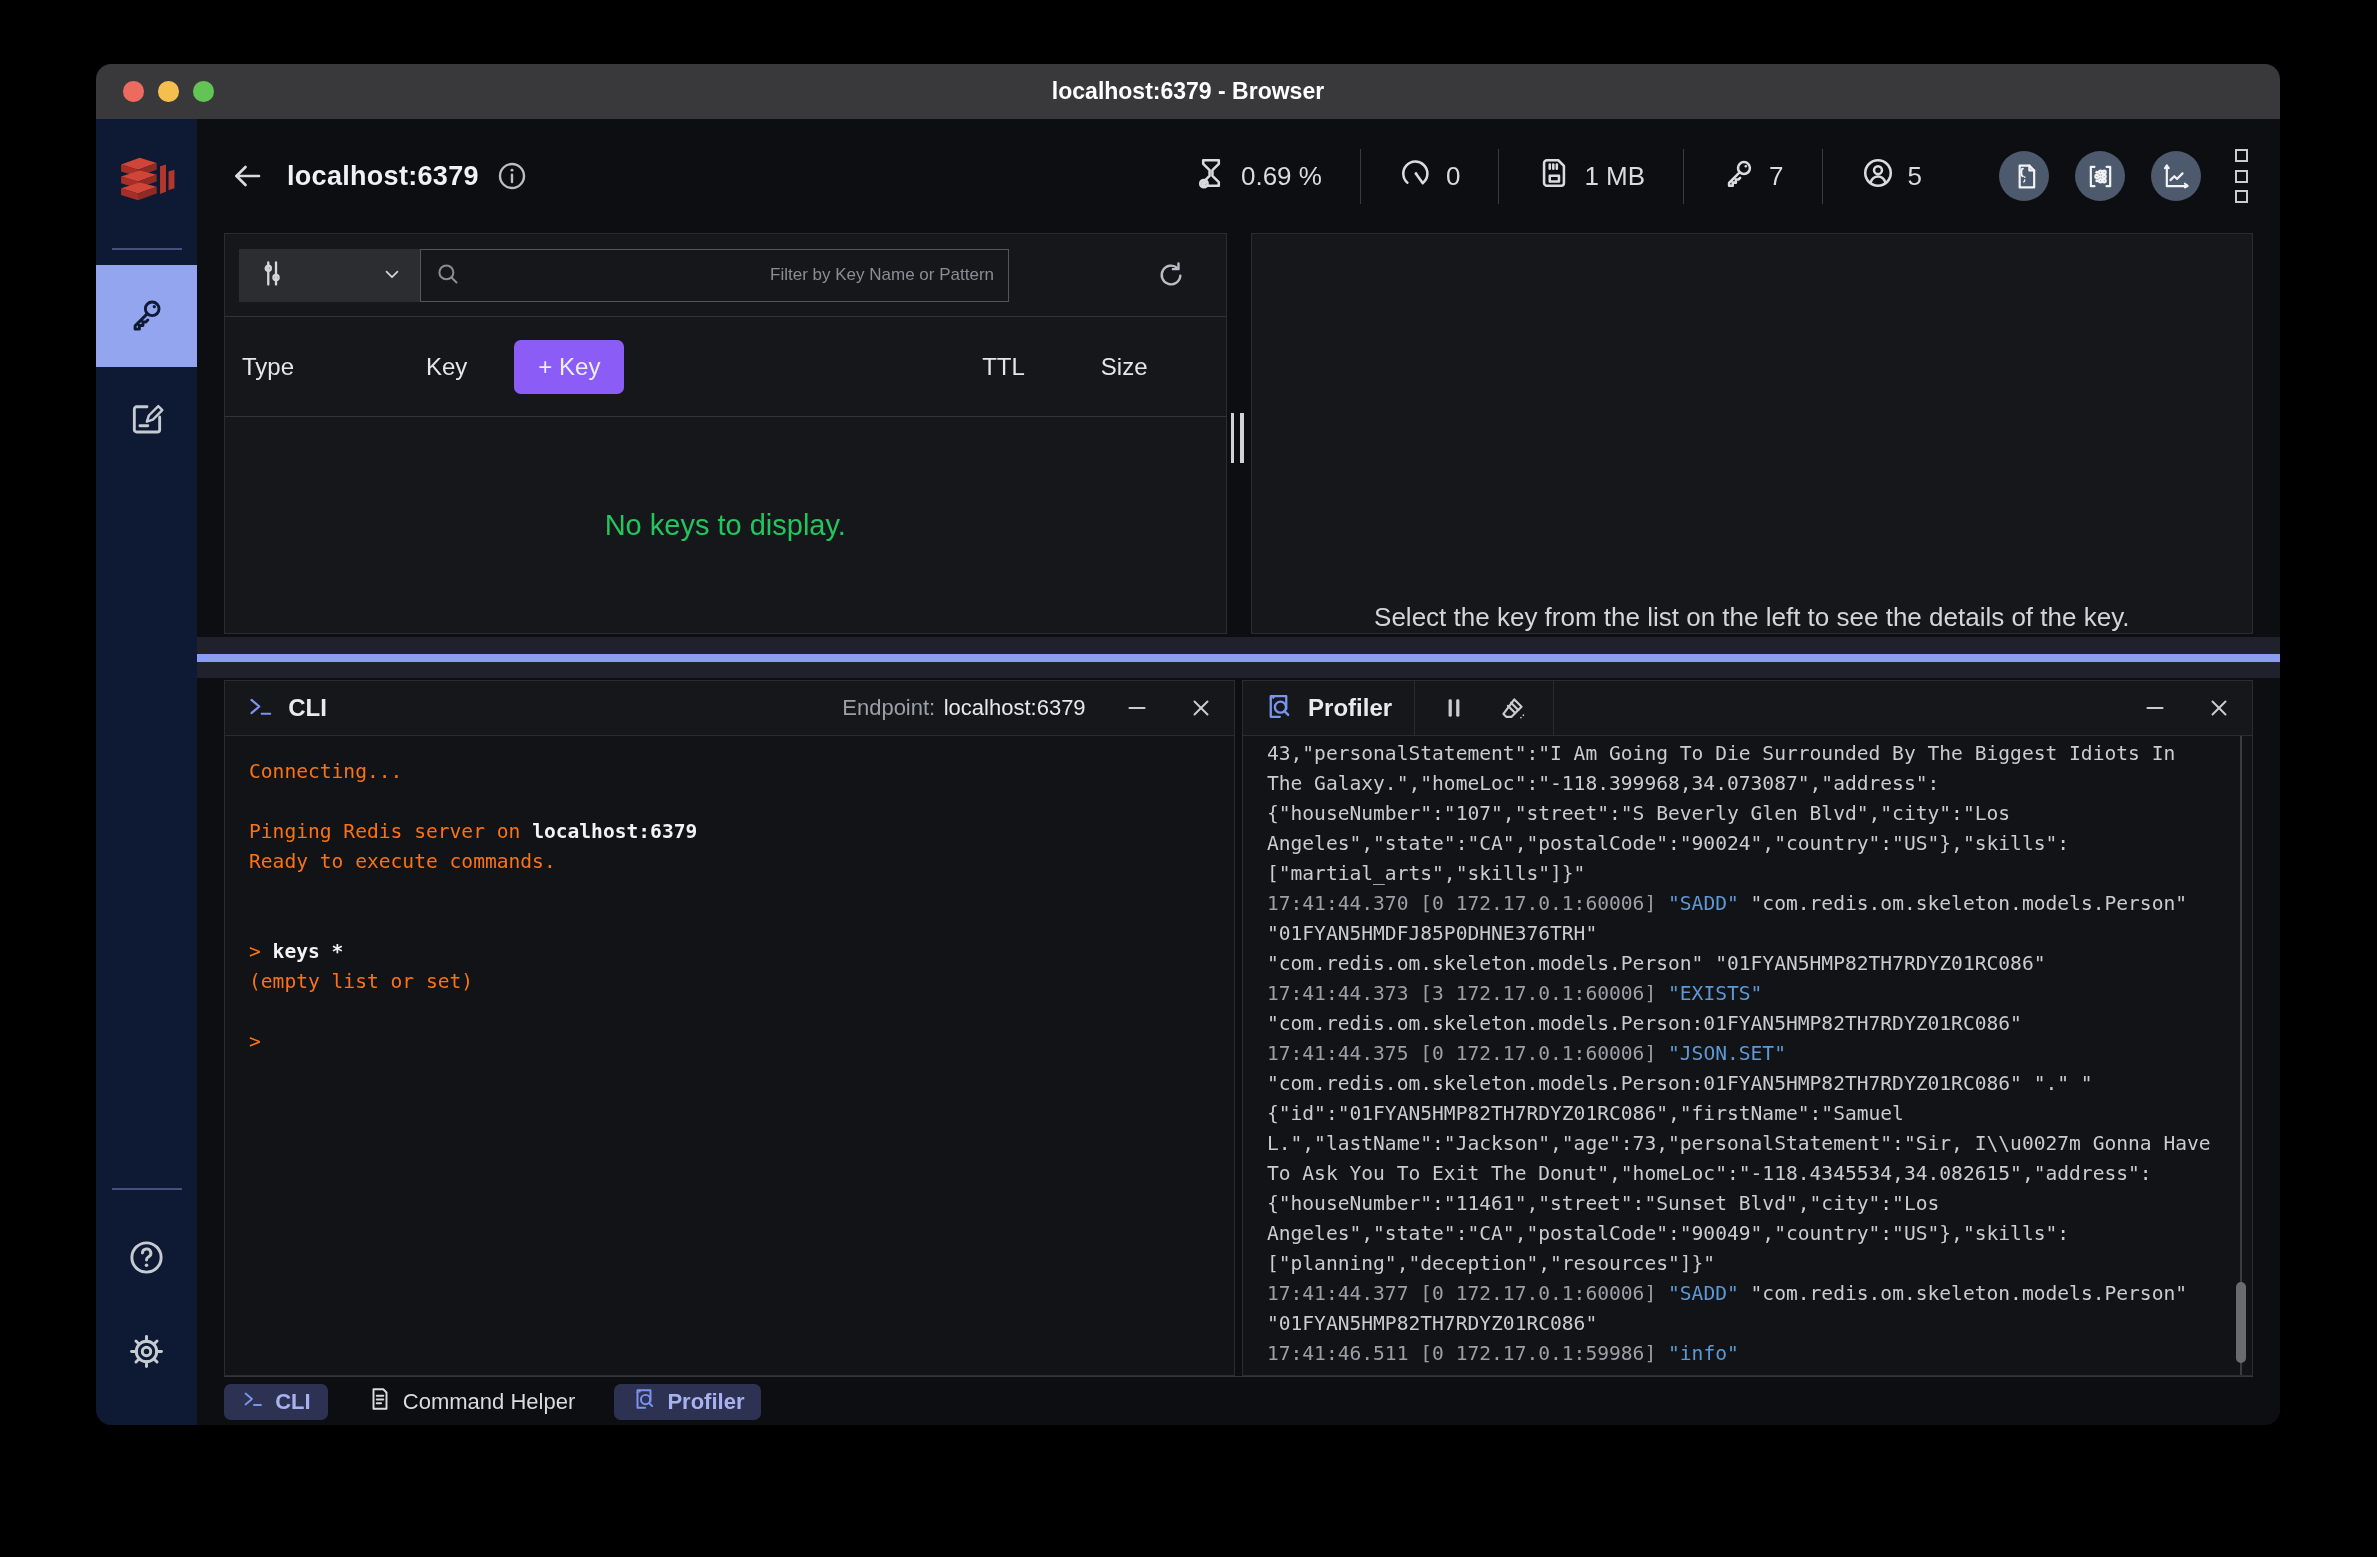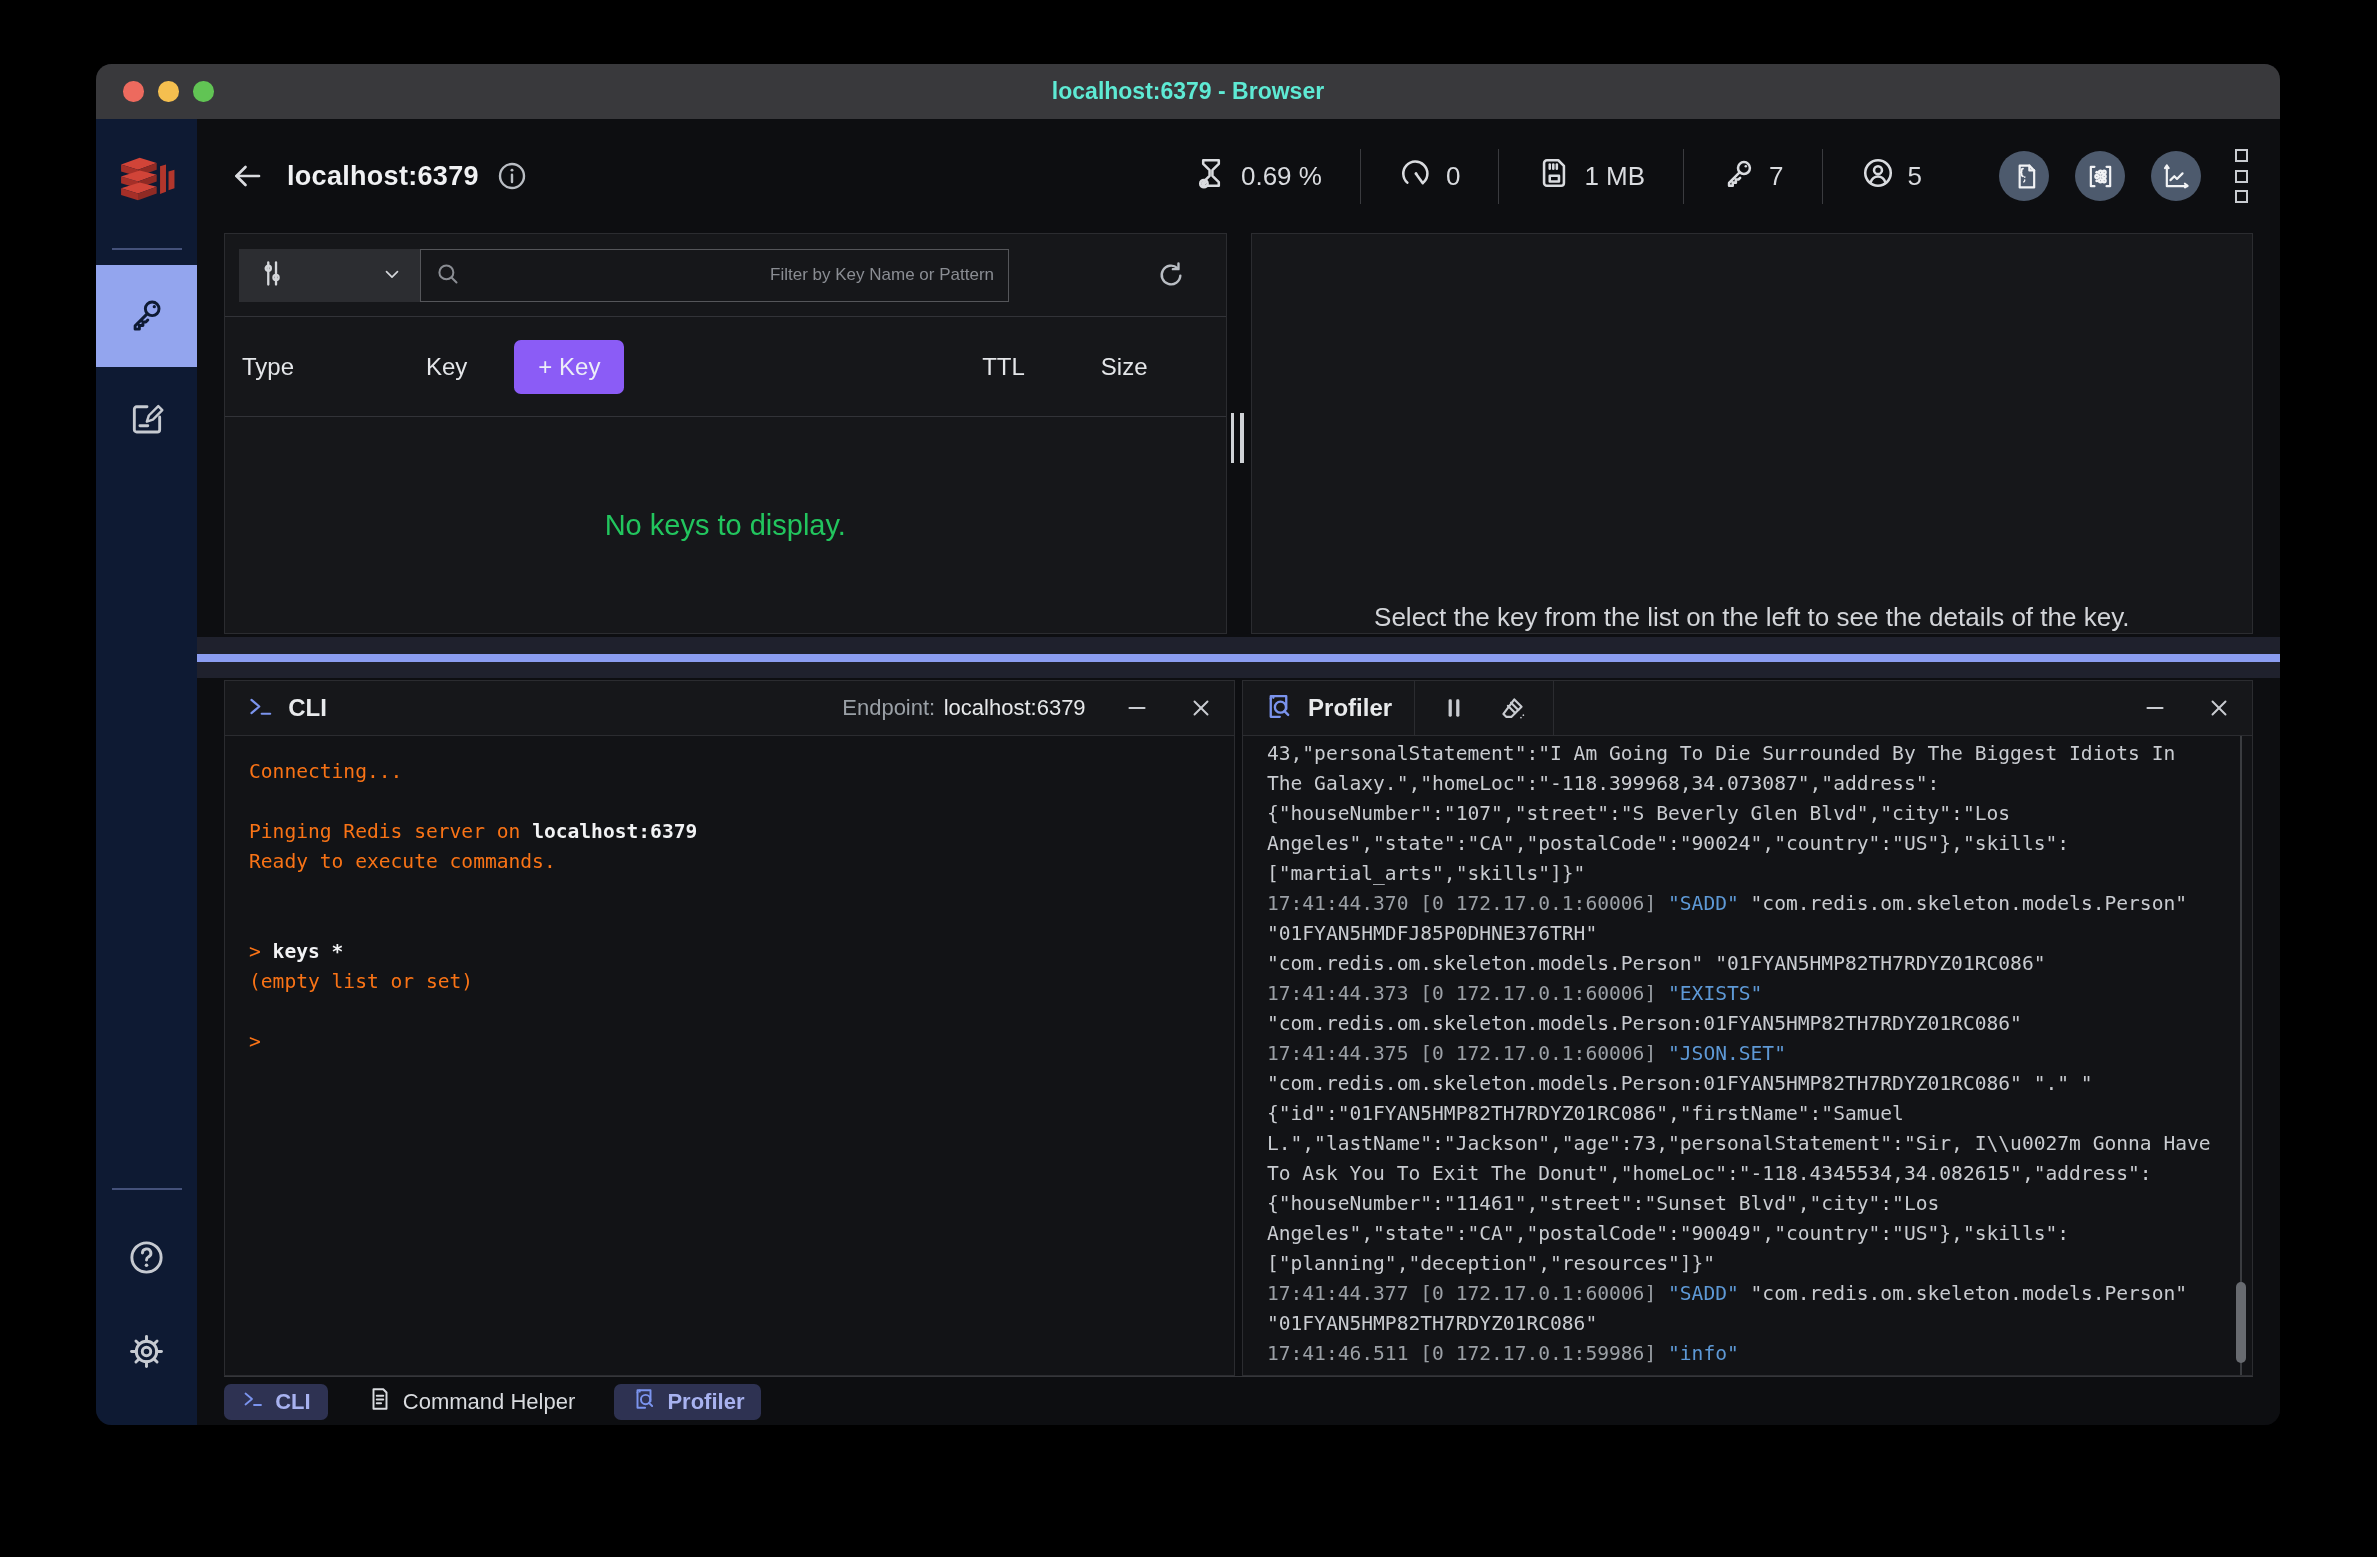--- a/index.html
+++ b/index.html
@@ -4,21 +4,21 @@
 <style>
   * { margin:0; padding:0; box-sizing:border-box; }
   html,body { width:2377px; height:1558px; background:#000; font-family:"Liberation Sans", sans-serif; }
   .window { position:absolute; left:96px; top:64px; width:2184px; height:1361px; background:#0d0e11; border-radius:15.4px; overflow:hidden; box-shadow:0 26px 68px rgba(0,0,0,.8); }
 
   
   .titlebar { height:55px; background:#39393c; display:flex; align-items:center; position:relative; }
   .lights { display:flex; gap:14.5px; margin-left:27px; }
   .light { width:20.5px; height:20.5px; border-radius:50%; }
   .light.red { background:#ed6a5e; } .light.yellow { background:#f5bf4f; } .light.green { background:#61c454; }
-  .wtitle { position:absolute; left:0; right:0; text-align:center; color:#5eead4; font-size:23px; font-weight:700; }
+  .wtitle { position:absolute; left:0; right:0; text-align:center; color:#ffffff; font-size:23px; font-weight:700; }
 
   .approw { display:flex; height:1307px; }
 
   
   .sidebar { width:101px; background:#0e1a33; display:flex; flex-direction:column; align-items:center; flex-shrink:0; }
   .logo { margin-top:32px; }
   .sb-div { width:70px; height:1.7px; background:#44517a; margin-top:38px; }
   .sb-item { width:101px; height:102px; display:flex; align-items:center; justify-content:center; color:#c6cad1; cursor:pointer; }
   .sb-item.active { background:#93a5ee; color:#0e1a33; }
   .sb-spacer { flex:1; }
@@ -431,21 +431,21 @@
             <div class="scroll-track"></div>
             <div class="scroll-thumb"></div>
           <div class="tline"><span class="seg-p">43,"personalStatement":"I Am Going To Die Surrounded By The Biggest Idiots In</span></div>
               <div class="tline"><span class="seg-p">The Galaxy.","homeLoc":"-118.399968,34.073087","address":</span></div>
               <div class="tline"><span class="seg-p">{"houseNumber":"107","street":"S Beverly Glen Blvd","city":"Los</span></div>
               <div class="tline"><span class="seg-p">Angeles","state":"CA","postalCode":"90024","country":"US"},"skills":</span></div>
               <div class="tline"><span class="seg-p">["martial_arts","skills"]}"</span></div>
               <div class="tline"><span class="seg-d">17:41:44.370 [0 172.17.0.1:60006] </span><span class="seg-c">"SADD"</span><span class="seg-p"> "com.redis.om.skeleton.models.Person"</span></div>
               <div class="tline"><span class="seg-p">"01FYAN5HMDFJ85P0DHNE376TRH"</span></div>
               <div class="tline"><span class="seg-p">"com.redis.om.skeleton.models.Person" "01FYAN5HMP82TH7RDYZ01RC086"</span></div>
-              <div class="tline"><span class="seg-d">17:41:44.373 [0 172.17.0.1:60006] </span><span class="seg-c">"EXISTS"</span></div>
+              <div class="tline"><span class="seg-d">17:41:44.373 [3 172.17.0.1:60006] </span><span class="seg-c">"EXISTS"</span></div>
               <div class="tline"><span class="seg-p">"com.redis.om.skeleton.models.Person:01FYAN5HMP82TH7RDYZ01RC086"</span></div>
               <div class="tline"><span class="seg-d">17:41:44.375 [0 172.17.0.1:60006] </span><span class="seg-c">"JSON.SET"</span></div>
               <div class="tline"><span class="seg-p">"com.redis.om.skeleton.models.Person:01FYAN5HMP82TH7RDYZ01RC086" "." "</span></div>
               <div class="tline"><span class="seg-p">{"id":"01FYAN5HMP82TH7RDYZ01RC086","firstName":"Samuel</span></div>
               <div class="tline"><span class="seg-p">L.","lastName":"Jackson","age":73,"personalStatement":"Sir, I\\u0027m Gonna Have</span></div>
               <div class="tline"><span class="seg-p">To Ask You To Exit The Donut","homeLoc":"-118.4345534,34.082615","address":</span></div>
               <div class="tline"><span class="seg-p">{"houseNumber":"11461","street":"Sunset Blvd","city":"Los</span></div>
               <div class="tline"><span class="seg-p">Angeles","state":"CA","postalCode":"90049","country":"US"},"skills":</span></div>
               <div class="tline"><span class="seg-p">["planning","deception","resources"]}"</span></div>
               <div class="tline"><span class="seg-d">17:41:44.377 [0 172.17.0.1:60006] </span><span class="seg-c">"SADD"</span><span class="seg-p"> "com.redis.om.skeleton.models.Person"</span></div>

